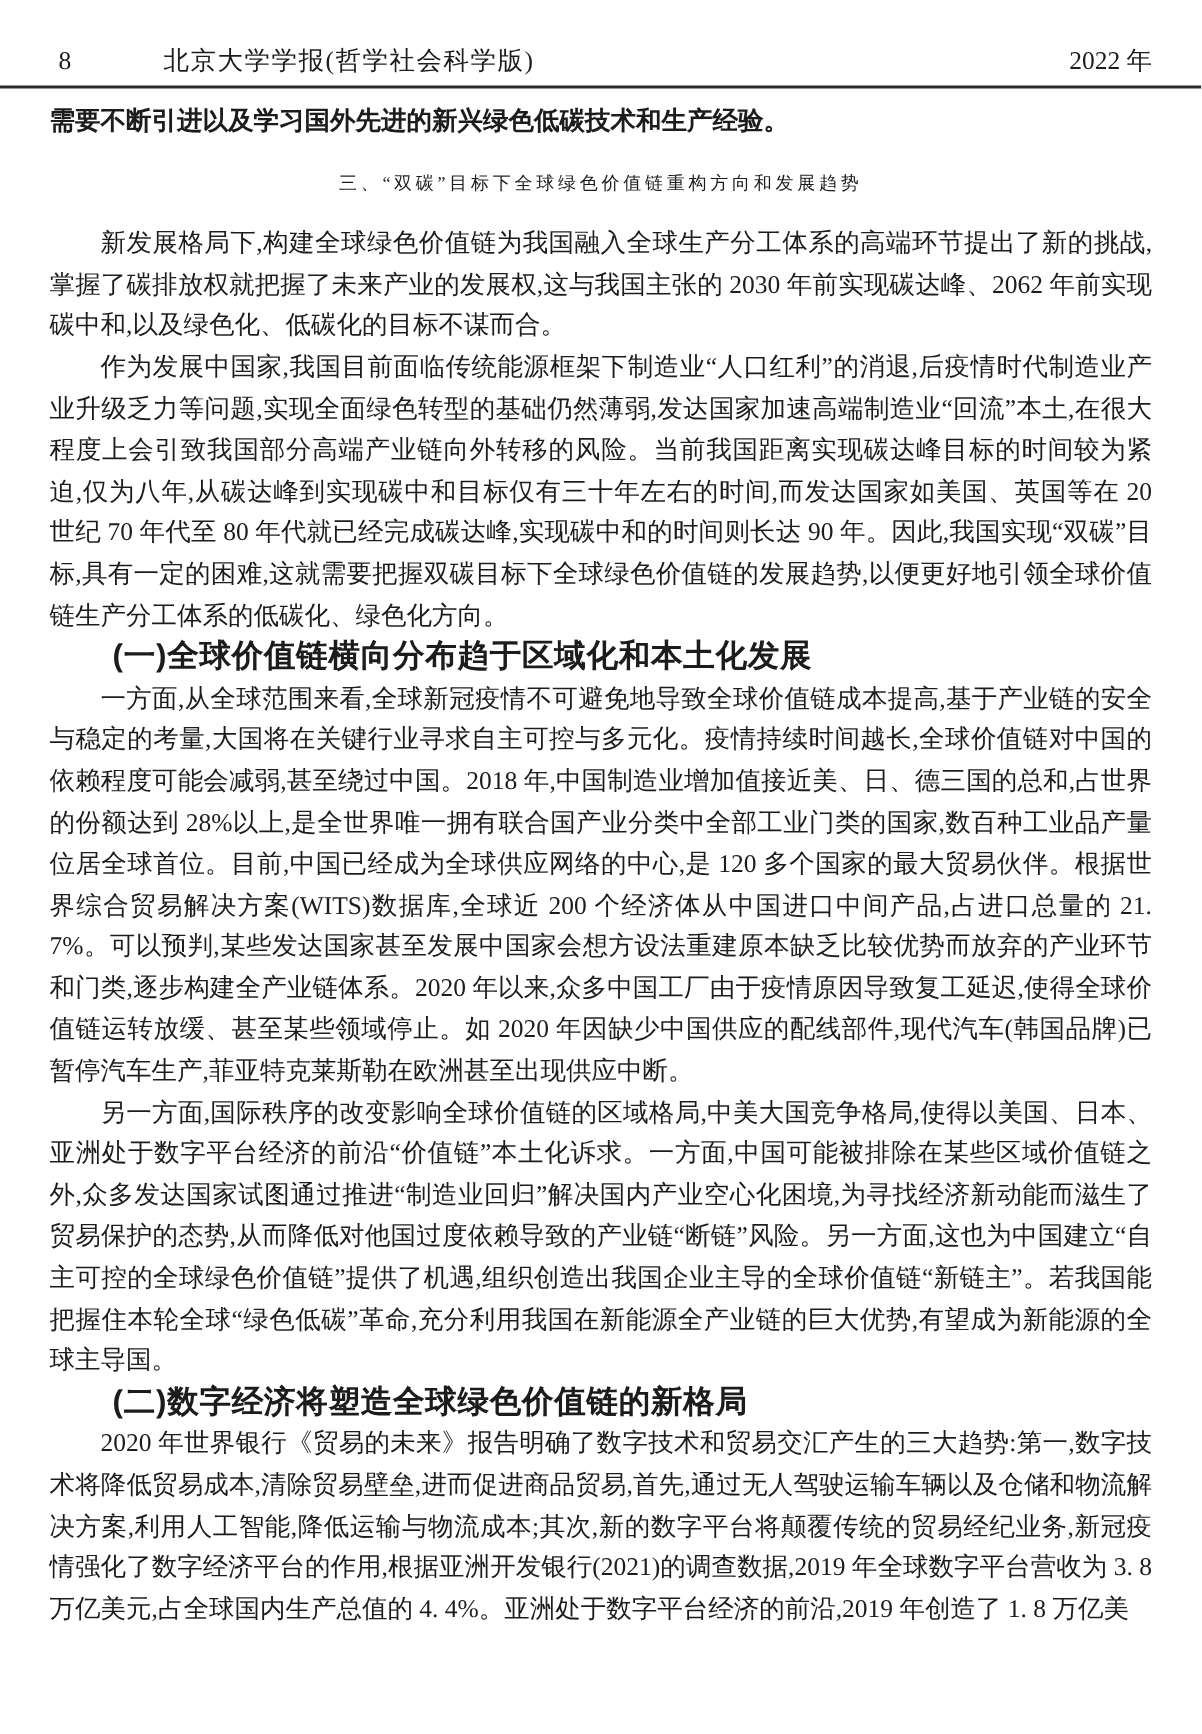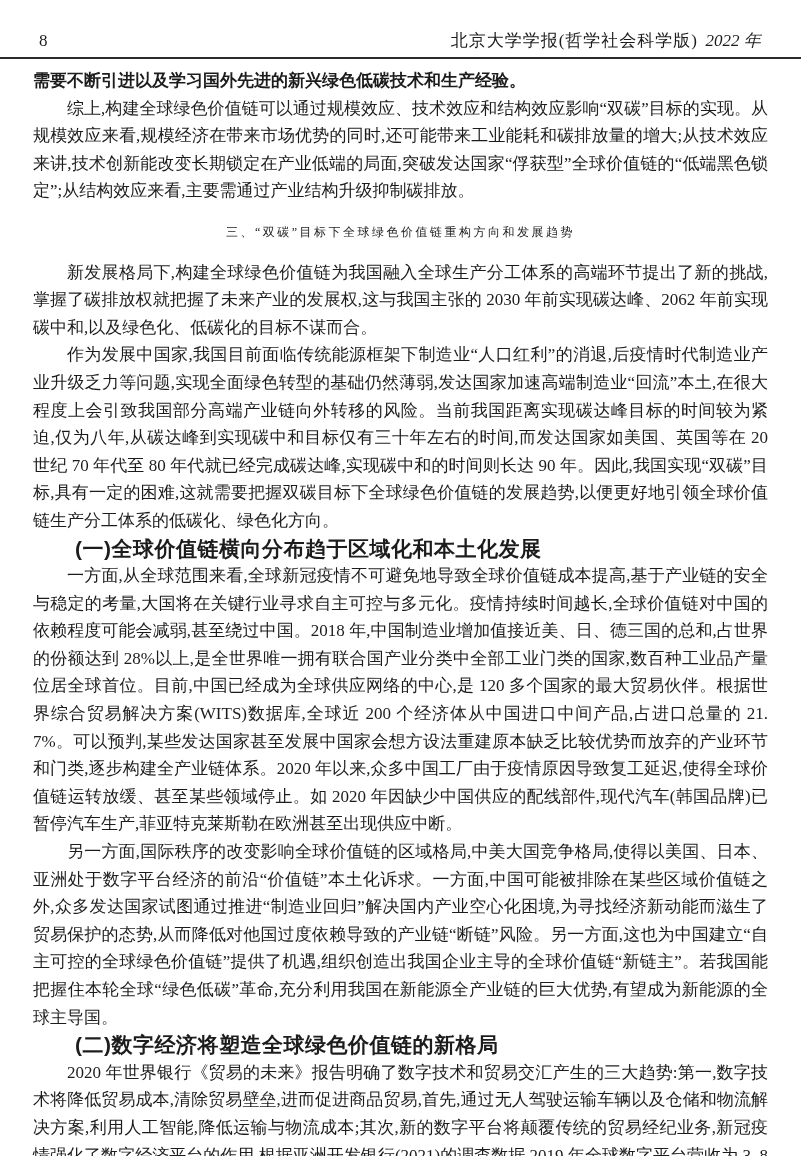--- a/index.html
+++ b/index.html
@@ -27,27 +27,26 @@
     font-size: 17px;
     line-height: 22px;
   }
   .page-header .page-number {
     min-width: 70px;
     text-align: left;
     padding-left: 6px;
   }
   .page-header .journal-title {
     flex: 1;
-    text-align: right;
+    text-align: left;
     letter-spacing: 1px;
   }
   .page-header .year {
     min-width: 70px;
-    text-align: center;
-    font-style: italic;
+    text-align: right;
   }
   .content {
     padding: 8px 33px 0 33px;
     font-size: 17px;
     line-height: 27.6px;
     text-align: justify;
     text-justify: inter-ideograph;
   }
   .para {
     margin: 0;
@@ -82,21 +81,20 @@
   <div class="page-header">
     <span class="page-number">8</span>
     <span class="journal-title">北京大学学报(哲学社会科学版)</span>
     <span class="year">2022 年</span>
   </div>
 
   <div class="content">
 
     <p class="para no-indent">需要不断引进以及学习国外先进的新兴绿色低碳技术和生产经验。</p>
 
-    <p class="para">综上,构建全球绿色价值链可以通过规模效应、技术效应和结构效应影响“双碳”目标的实现。从规模效应来看,规模经济在带来市场优势的同时,还可能带来工业能耗和碳排放量的增大;从技术效应来讲,技术创新能改变长期锁定在产业低端的局面,突破发达国家“俘获型”全球价值链的“低端黑色锁定”;从结构效应来看,主要需通过产业结构升级抑制碳排放。</p>
 
     <h2 class="section-heading">三、“双碳”目标下全球绿色价值链重构方向和发展趋势</h2>
 
     <p class="para">新发展格局下,构建全球绿色价值链为我国融入全球生产分工体系的高端环节提出了新的挑战,掌握了碳排放权就把握了未来产业的发展权,这与我国主张的 2030 年前实现碳达峰、2062 年前实现碳中和,以及绿色化、低碳化的目标不谋而合。</p>
 
     <p class="para">作为发展中国家,我国目前面临传统能源框架下制造业“人口红利”的消退,后疫情时代制造业产业升级乏力等问题,实现全面绿色转型的基础仍然薄弱,发达国家加速高端制造业“回流”本土,在很大程度上会引致我国部分高端产业链向外转移的风险。当前我国距离实现碳达峰目标的时间较为紧迫,仅为八年,从碳达峰到实现碳中和目标仅有三十年左右的时间,而发达国家如美国、英国等在 20 世纪 70 年代至 80 年代就已经完成碳达峰,实现碳中和的时间则长达 90 年。因此,我国实现“双碳”目标,具有一定的困难,这就需要把握双碳目标下全球绿色价值链的发展趋势,以便更好地引领全球价值链生产分工体系的低碳化、绿色化方向。</p>
 
     <h3 class="sub-heading">(一)全球价值链横向分布趋于区域化和本土化发展</h3>
 
     <p class="para">一方面,从全球范围来看,全球新冠疫情不可避免地导致全球价值链成本提高,基于产业链的安全与稳定的考量,大国将在关键行业寻求自主可控与多元化。疫情持续时间越长,全球价值链对中国的依赖程度可能会减弱,甚至绕过中国。2018 年,中国制造业增加值接近美、日、德三国的总和,占世界的份额达到 28%以上,是全世界唯一拥有联合国产业分类中全部工业门类的国家,数百种工业品产量位居全球首位。目前,中国已经成为全球供应网络的中心,是 120 多个国家的最大贸易伙伴。根据世界综合贸易解决方案(WITS)数据库,全球近 200 个经济体从中国进口中间产品,占进口总量的 21. 7%。可以预判,某些发达国家甚至发展中国家会想方设法重建原本缺乏比较优势而放弃的产业环节和门类,逐步构建全产业链体系。2020 年以来,众多中国工厂由于疫情原因导致复工延迟,使得全球价值链运转放缓、甚至某些领域停止。如 2020 年因缺少中国供应的配线部件,现代汽车(韩国品牌)已暂停汽车生产,菲亚特克莱斯勒在欧洲甚至出现供应中断。</p>

